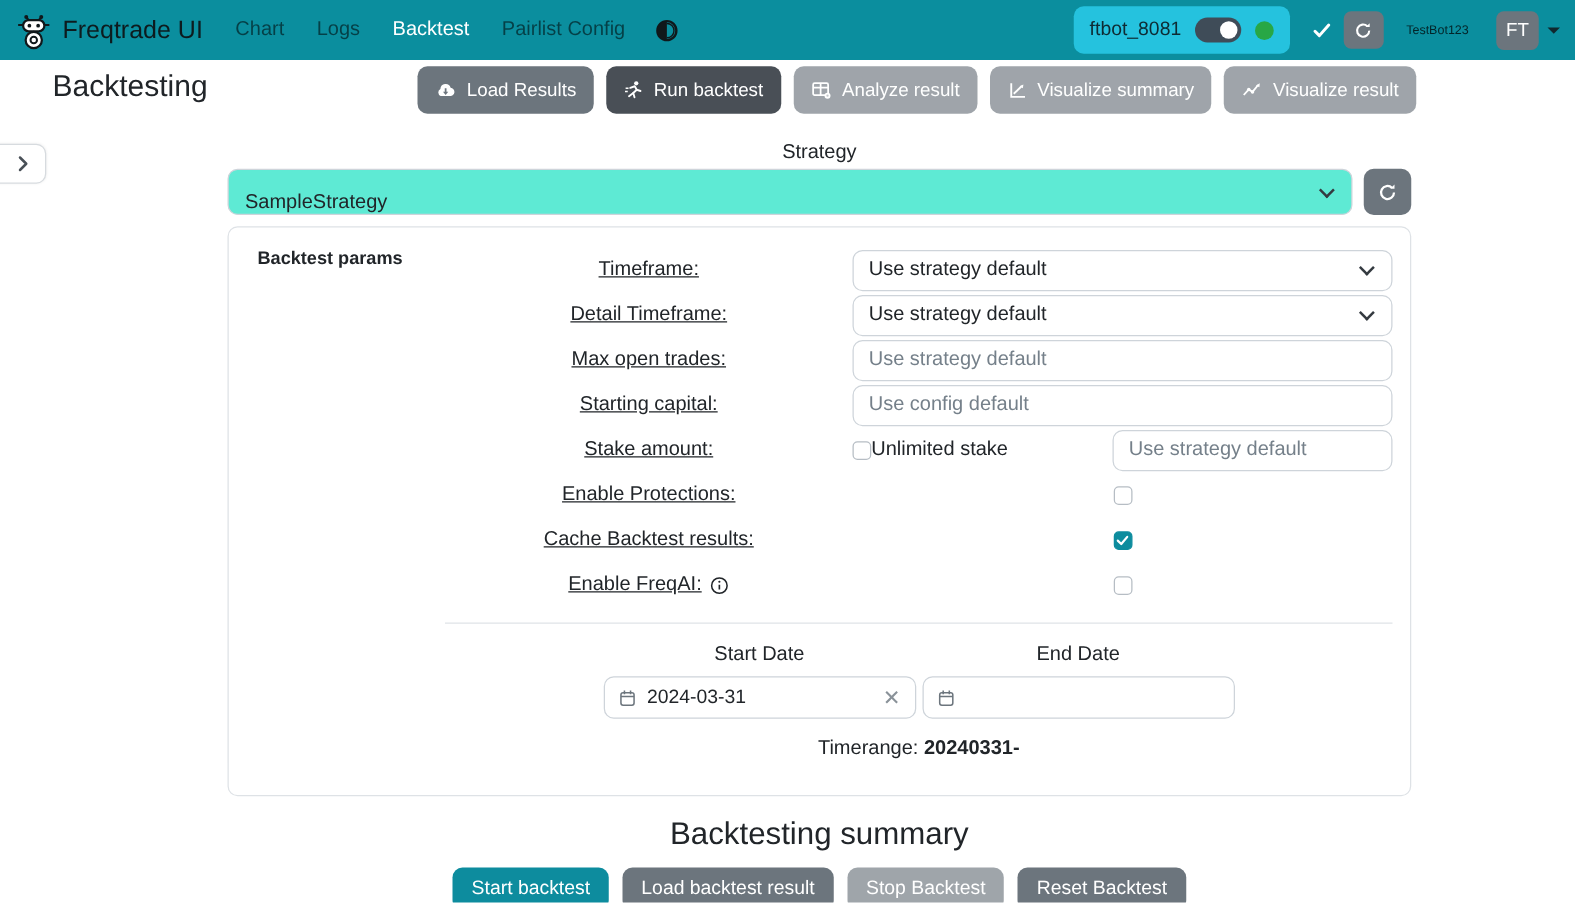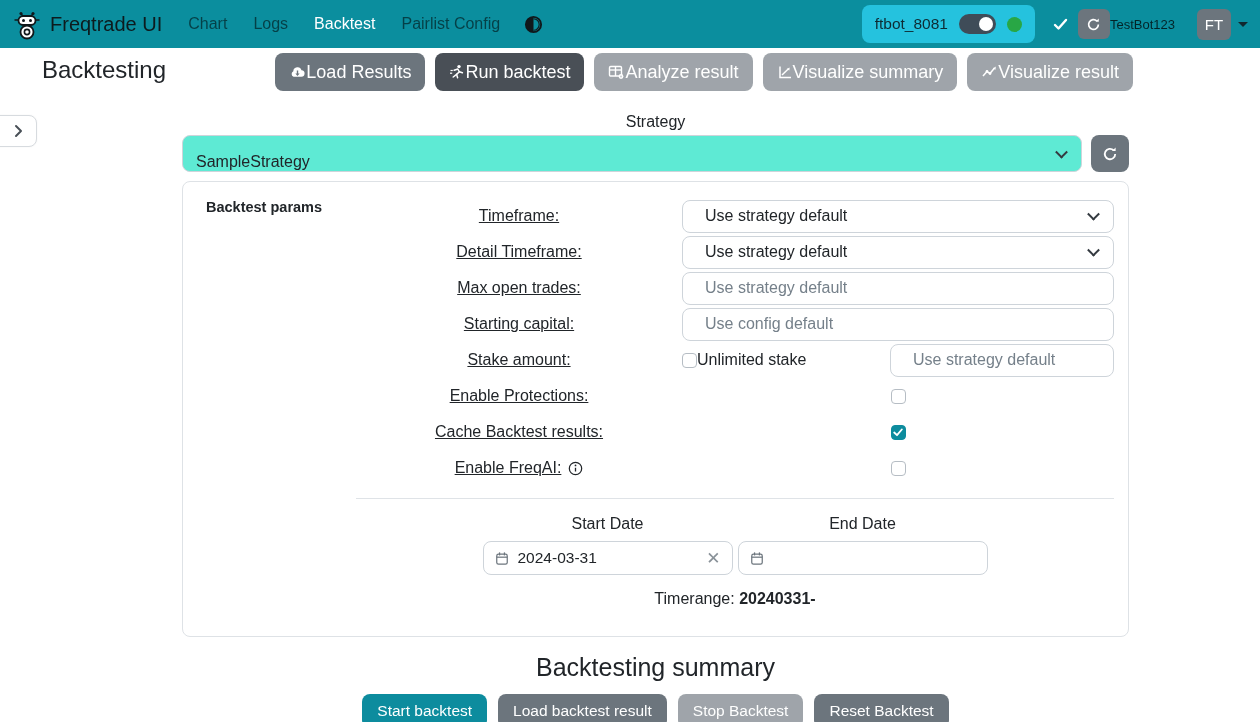--- a/index.html
+++ b/index.html
@@ -15,30 +15,30 @@
   .nav-link.active { color:#fff; }
   .theme-btn { margin-left:24px; display:flex; align-items:center; cursor:pointer; background:none; border:none; }
   .nav-right { margin-left:auto; display:flex; align-items:center; }
   .bot-pill { background:#25c2de; border-radius:8px; height:38px; display:flex; align-items:center; gap:11px; padding:0 13px; }
   .bot-name { font-size:15.5px; color:#0e2b33; }
   .toggle { position:relative; width:37px; height:20px; background:#3f4c58; border-radius:10px; cursor:pointer; flex:none; }
   .toggle .knob { position:absolute; right:3px; top:3px; width:14px; height:14px; border-radius:50%; background:#fff; }
   .online-dot { width:15px; height:15px; border-radius:50%; background:#28a745; }
   .nav-check { margin-left:18px; display:flex; }
   .nav-refresh { margin-left:10px; width:32px; height:30px; background:#6c757d; border:none; border-radius:6px; display:flex; align-items:center; justify-content:center; cursor:pointer; }
-  .nav-user { font-size:13px; color:rgba(0,0,0,.75); }
+  .nav-user { margin-left:18px; font-size:10px; color:rgba(0,0,0,.75); }
   .avatar-btn { margin-left:22px; display:flex; align-items:center; gap:7px; background:none; border:none; cursor:pointer; }
   .avatar { width:34px; height:31px; background:#6c757d; border-radius:6px; color:#fff; font-size:15px; display:flex; align-items:center; justify-content:center; font-family:"Liberation Sans", sans-serif; }
   .caret-down { width:0; height:0; border-left:5px solid transparent; border-right:5px solid transparent; border-top:5px solid #10282e; }
 
   
   .page-header { display:flex; align-items:flex-start; padding-top:5px; }
   .page-title { margin-left:42px; font-size:24px; font-weight:400; color:#212529; line-height:34px; }
   .header-btns { margin-left:auto; margin-right:127px; display:flex; gap:10px; }
-  .btn { border:none; border-radius:8px; color:#fff; font-size:18px; font-family:"Liberation Sans", sans-serif; display:flex; align-items:center; padding:0 14px; height:38px; cursor:pointer; }
+  .btn { border:none; border-radius:8px; color:#fff; font-size:15px; font-family:"Liberation Sans", sans-serif; display:flex; align-items:center; gap:8px; padding:0 14px; height:38px; cursor:pointer; }
   .btn-gray { background:#6c757d; }
   .btn-dark { background:#494f56; }
   .btn-disabled { background:#6c757d; opacity:.65; cursor:default; }
 
   
   .expand-btn { position:absolute; top:115px; left:-14px; width:51px; height:32px; background:#fff; border:1px solid #d7dbdf; border-radius:8px; display:flex; align-items:center; justify-content:flex-end; padding-right:13px; cursor:pointer; box-shadow:0 0 2px rgba(0,0,0,.05); }
 
   
   .content { margin-left:182px; width:947px; }
   .strategy-label { margin-top:22px; text-align:center; font-size:16px; color:#212529; }
@@ -46,21 +46,21 @@
   .select { position:relative; flex:1; height:37px; border:1px solid #ced4da; border-radius:8px; display:flex; align-items:flex-end; padding:0 34px 0 13px; font-size:16px; color:#212529; background:#5eead4; cursor:pointer; }
   .chev { position:absolute; right:15px; top:50%; width:9px; height:9px; border-right:2px solid #343a40; border-bottom:2px solid #343a40; transform:translateY(-70%) rotate(45deg); }
   .refresh-btn { width:38px; height:37px; background:#6c757d; border:none; border-radius:8px; display:flex; align-items:center; justify-content:center; cursor:pointer; flex:none; }
 
   
   .panel { position:relative; margin-top:9px; border:1px solid #dee2e6; border-radius:8px; padding:16px 16px 28px; }
   .panel-title { position:absolute; left:23px; top:17px; font-size:14.5px; font-weight:700; color:#212529; }
   .pform { margin-left:157px; width:758px; }
   .form-row { display:grid; grid-template-columns:326px 1fr; align-items:center; height:36px; }
   .form-label { text-align:center; font-size:16px; color:#212529; display:flex; align-items:center; justify-content:center; gap:7px;text-decoration:underline; }
-  .tinput, .sm-select { width:100%; height:33px; border:1px solid #ced4da; border-radius:8px; padding:0 22px; font-size:16px; color:#212529; font-family:"Liberation Sans", sans-serif; background:#fff; }
+  .tinput, .sm-select { width:100%; height:33px; border:1px solid #ced4da; border-radius:8px; padding:0 12px; font-size:16px; color:#212529; font-family:"Liberation Sans", sans-serif; background:#fff; }
   .sm-select { display:flex; align-items:center; position:relative; padding-right:30px; cursor:pointer; }
   .tinput::placeholder { color:#75808a; }
   .ctrl-split { display:flex; align-items:center; justify-content:space-between; }
   .cb-group { display:flex; align-items:center; font-size:16px; color:#212529; }
   .cb { width:15px; height:15px; border:1px solid #b6bdc4; border-radius:4px; background:#fff; cursor:pointer; display:inline-flex; align-items:center; justify-content:center; flex:none; }
   .cb.checked { background:#0d8c9e; border-color:#0d8c9e; }
   .ctrl-center { display:flex; justify-content:center; }
   .stake-input { width:224px; }
   .hr { border:none; border-top:1px solid #dfe3e7; margin:12px 0 0; }
   .date-block { width:505px; margin:16px auto 0; }

